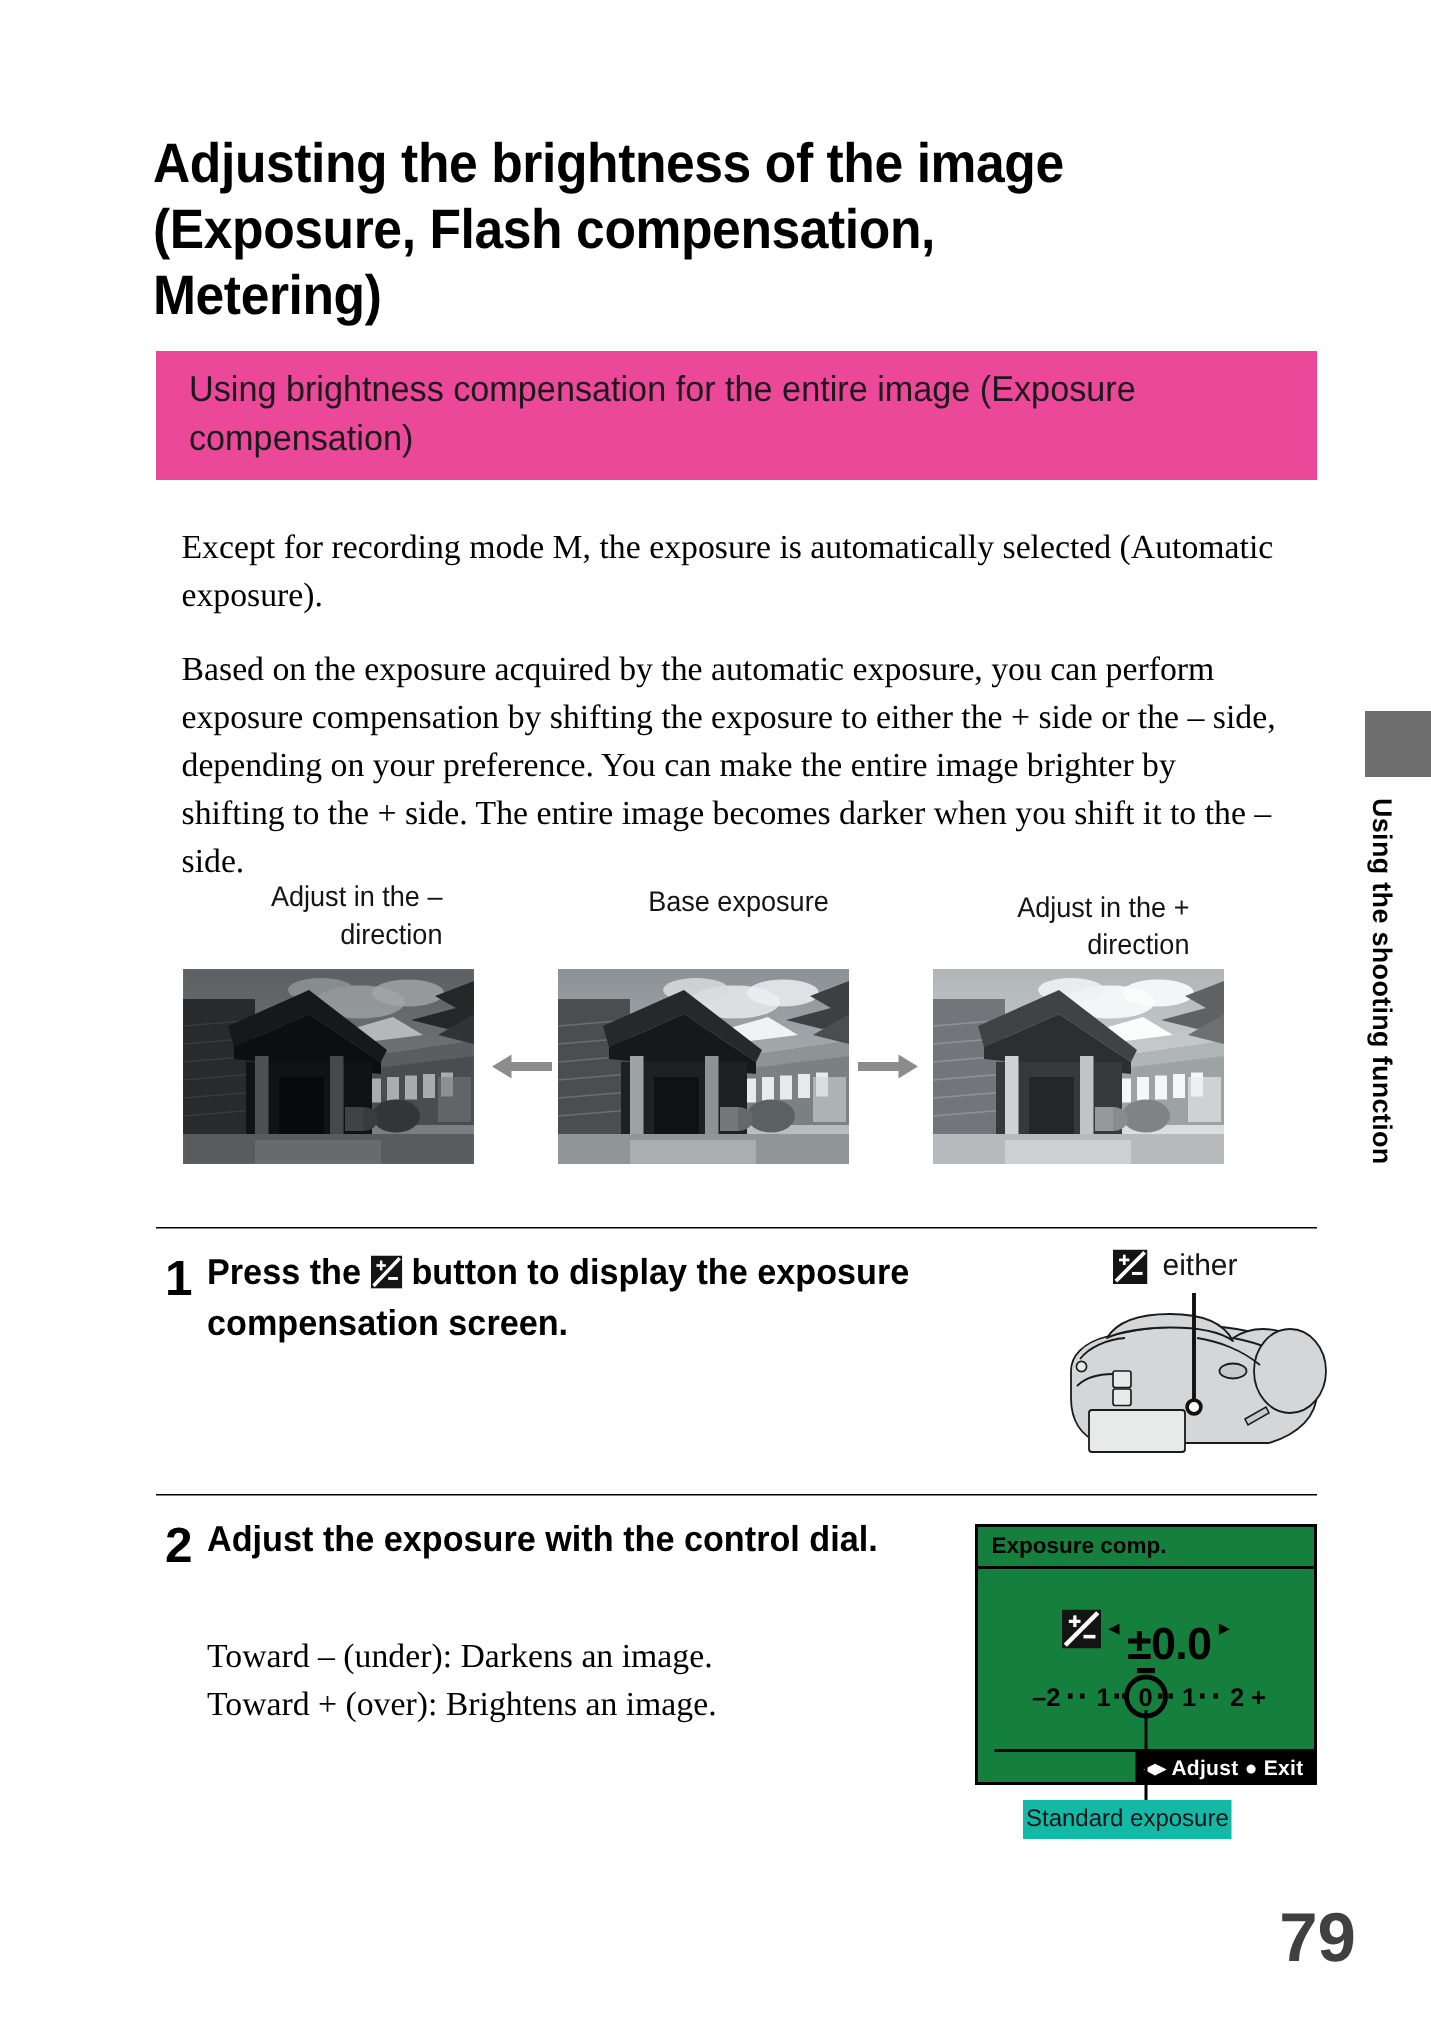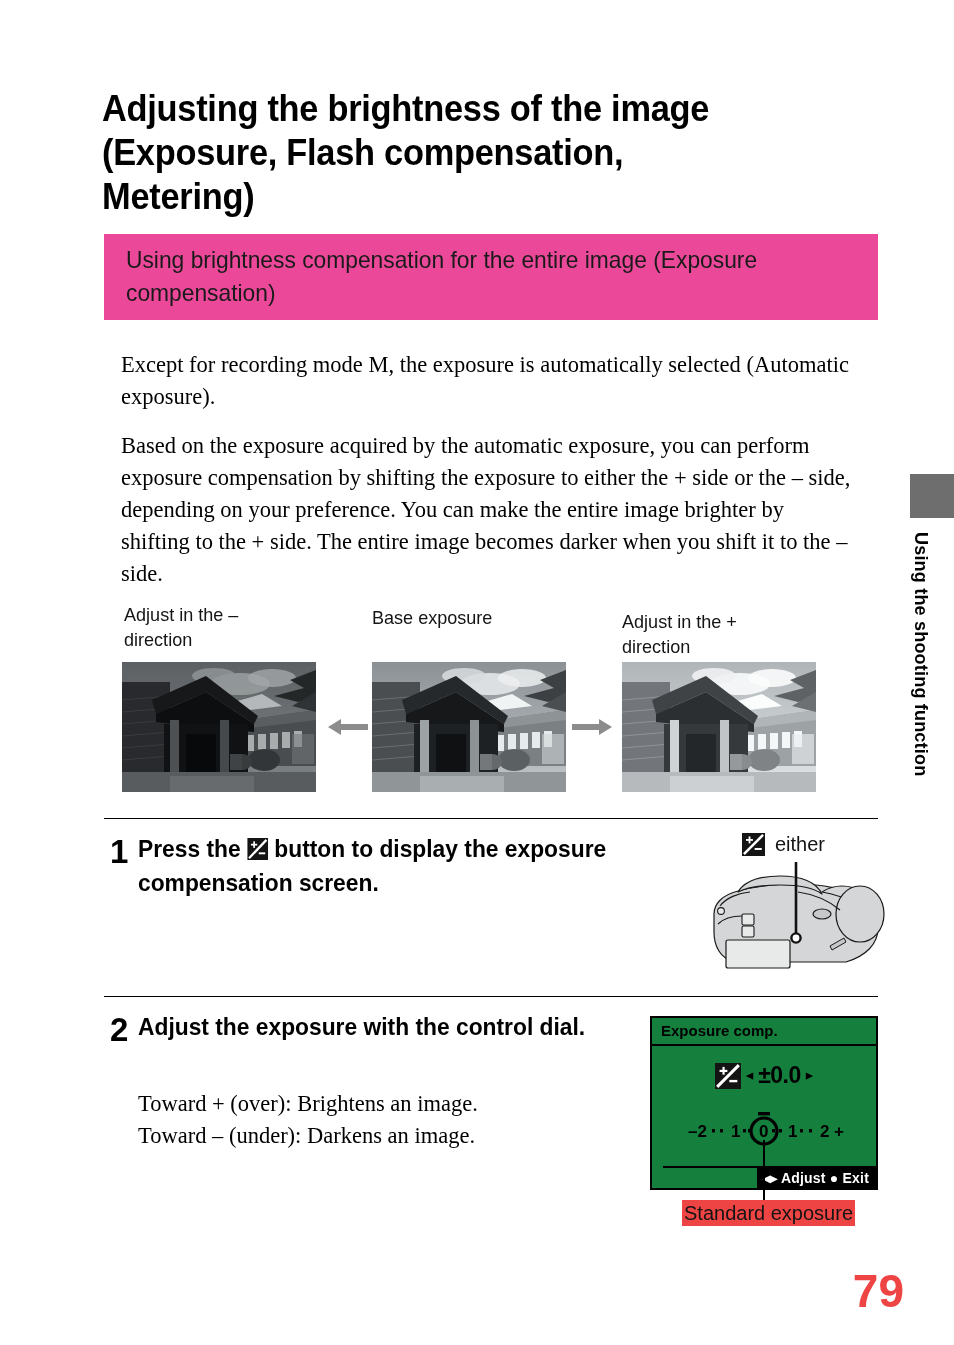--- a/index.html
+++ b/index.html
@@ -69,23 +69,24 @@
     font-size: 22.5px;
     line-height: 32px;
     color: #000;
   }
   .body-text p { margin: 17px; }
 
   
   .figure-row {
     position: absolute;
     left: 104px;
-    top: 600px;
+    top: 584px;
     width: 790px;
     height: 200px;
+    text-align: right;
   }
   .fig-caption {
     position: absolute;
     font-family: "Liberation Sans Narrow", "Liberation Sans", sans-serif;
     font-size: 19px;
     line-height: 25px;
     color: #141414;
     transform: scaleX(0.95);
     transform-origin: left top;
     white-space: pre-line;
@@ -244,24 +245,25 @@
   }
   .lcd-value-row .ev-icon {
     width: 26px;
     height: 26px;
     top: 0;
     vertical-align: middle;
   }
   .lcd-value {
     font-family: "Liberation Sans Narrow", "Liberation Sans", sans-serif;
     font-weight: bold;
-    font-size: 23px;
+    font-size: 30px;
     line-height: 27px;
     letter-spacing: -0.5px;
     color: #000;
+    margin-top: 21px;
   }
   .lcd-tri {
     font-size: 15px;
     line-height: 15px;
     color: #000;
   }
   .lcd-scale {
     position: absolute;
     left: 0; right: 0;
     top: 92px;
@@ -295,24 +297,24 @@
     top: 1140px;
     width: 2px;
     height: 76px;
     background: #000;
   }
   .lcd-caption {
     position: absolute;
     left: 682px;
     top: 1200px;
     font-family: "Liberation Sans Narrow", "Liberation Sans", sans-serif;
-    font-size: 20px;
+    font-size: 16px;
     line-height: 26px;
     color: #141414;
-    background: #ef4444;
+    background: #14b8a6;
     padding: 0 2px;
   }
 
   
   .edge-tab {
     position: absolute;
     left: 910px;
     top: 474px;
     width: 44px;
     height: 44px;
@@ -335,21 +337,21 @@
 
   
   .page-number {
     position: absolute;
     right: 50px;
     top: 1268px;
     font-family: "Liberation Sans Narrow", "Liberation Sans", sans-serif;
     font-weight: bold;
     font-size: 46px;
     line-height: 46px;
-    color: #ef4444;
+    color: #404040;
   }
 </style>
 </head>
 <body>
 
 <div class="page">
 
   <h1 class="title">Adjusting the brightness of the image (Exposure, Flash compensation, Metering)</h1>
 
   <div class="subhead">
@@ -599,22 +601,22 @@
       <circle cx="102" cy="76" r="4.6" fill="#ffffff" stroke="#111" stroke-width="2.4"></circle>
     </svg>
   </div>
 
   <div class="step step2">
     <div class="step-num">2</div>
     <div class="step-body">Adjust the exposure with the control dial.</div>
   </div>
 
   <div class="step2-sub">
+    <p>Toward – (under): Darkens an image.</p>
     <p>Toward + (over): Brightens an image.</p>
-    <p>Toward – (under): Darkens an image.</p>
   </div>
 
   <div class="lcd">
     <div class="lcd-title">Exposure comp.</div>
 
     <div class="lcd-value-row">
       <span class="ev-icon">
         <svg viewBox="0 0 24 24" width="100%" height="100%">
           <rect x="0" y="0" width="24" height="24" fill="#141414"></rect>
           <path d="M2,22 L22,2" stroke="#ffffff" stroke-width="2.8" fill="none"></path>

